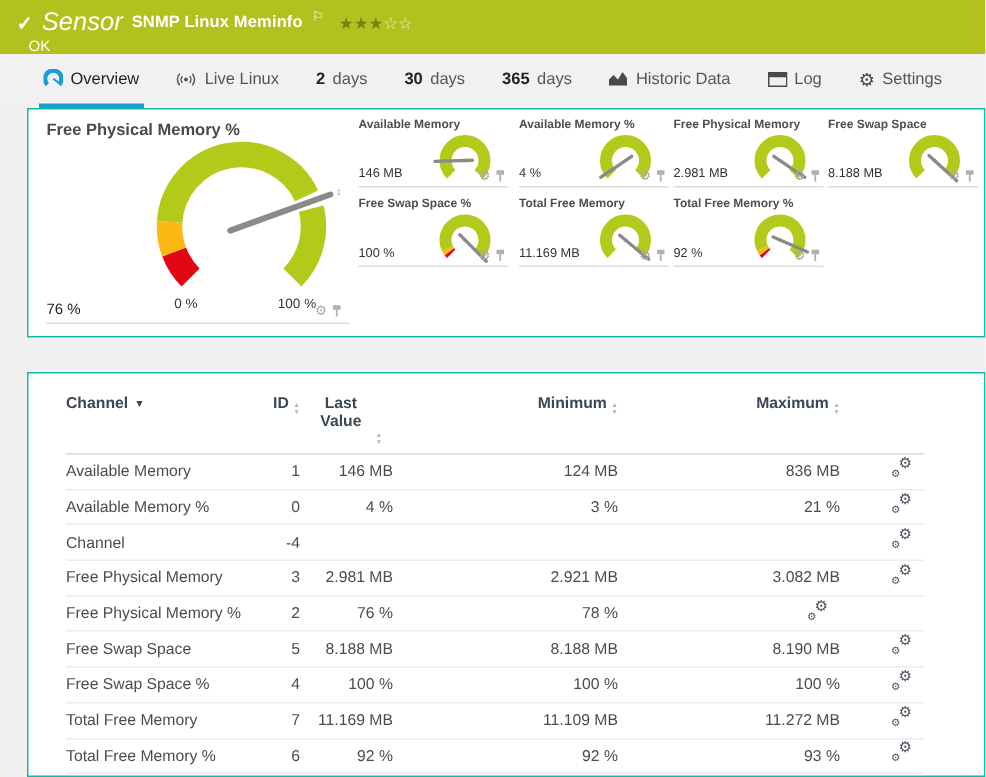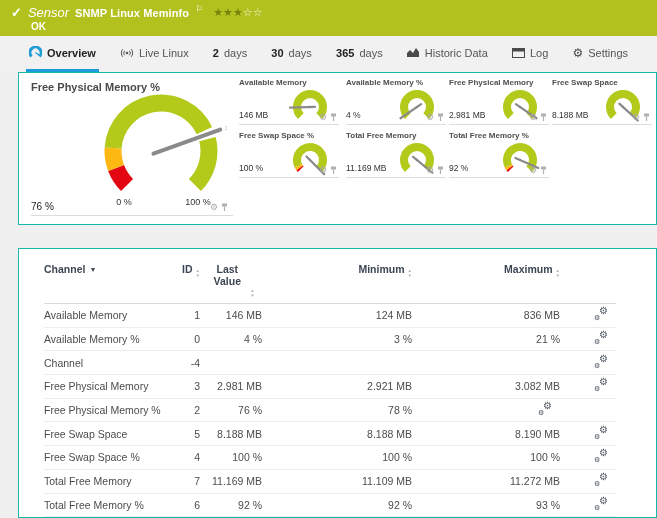--- a/index.html
+++ b/index.html
@@ -6,33 +6,33 @@
   body{
     width:657px;height:518px;position:relative;overflow:hidden;
     background:#f0f0f0;
     font-family:"Liberation Sans",sans-serif;
     -webkit-font-smoothing:antialiased;
   }
   
   .topbar{position:absolute;left:0;top:0;width:657px;height:36px;background:#b2c11d;color:#fff;}
   .titlerow{display:flex;align-items:center;gap:6px;padding:5px 0 0 11px;}
   .check{font-size:13px;font-weight:bold;}
-  .sensor-type{font-style:italic;font-size:13px;}
+  .sensor-type{font-style:italic;font-size:17px;}
   .sensor-title{font-size:11px;font-weight:bold;letter-spacing:.1px;}
   .flag{font-size:9px;position:relative;top:-4px;opacity:.95;cursor:pointer;}
   .stars{font-size:11px;letter-spacing:0;cursor:pointer;margin-left:4px;}
   .stars .f{color:#76830f;}
   .stars .e{color:#eef3cf;}
-  .statusrow{padding:1px 0 0 31px;font-size:10px;font-weight:bold;}
+  .statusrow{padding:1px 0 0 19px;font-size:10px;font-weight:normal;}
   
   .tabbar{position:absolute;left:0;top:36px;width:657px;height:36px;background:#f1f1f1;
     display:flex;align-items:stretch;justify-content:space-between;padding:0 26px;box-sizing:border-box;}
   .tab{display:flex;align-items:center;gap:5px;font-size:11px;color:#555;cursor:pointer;padding:0 3px;border-bottom:3px solid transparent;box-sizing:border-box;}
   .tab .num{font-weight:bold;color:#222;}
-  .tab.active{border-bottom-color:#1e9cd8;color:#222;font-weight:bold;}
+  .tab.active{border-bottom-color:#1e9cd8;color:#222;font-weight:normal;}
   .tab svg{flex:0 0 auto;}
   .gear-glyph{font-size:12px;color:#4a4a4a;line-height:1;}
   
   .panel{position:absolute;background:#fff;border:1px solid #14b8a6;box-sizing:border-box;}
   #gauges-panel{left:18px;top:72px;width:639px;height:153px;}
   #table-panel{left:18px;top:248px;width:639px;height:270px;}
   
   .main-gauge-area{position:absolute;left:0;top:0;width:215px;height:151px;}
   .mg-title{position:absolute;left:12px;top:8px;font-size:11px;font-weight:bold;color:#4a4a4a;}
   #main-gauge{position:absolute;left:67px;top:13px;}

